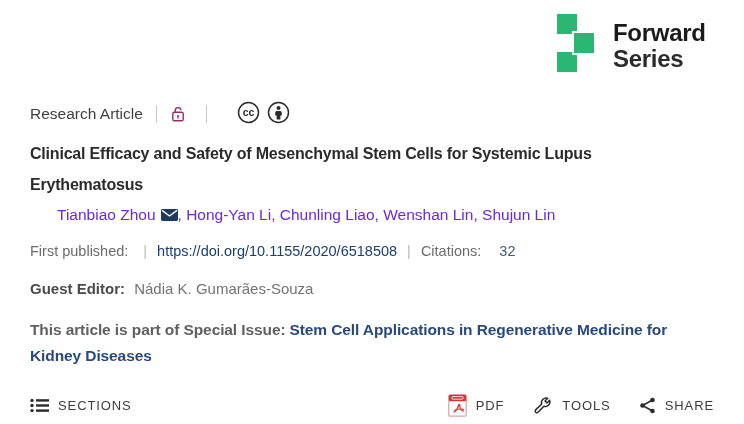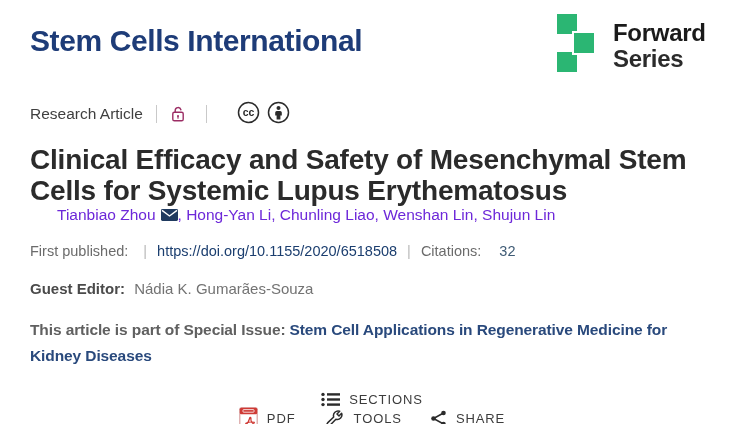--- a/index.html
+++ b/index.html
@@ -31,22 +31,22 @@
   .meta-bar { position: absolute; left: 30px; top: 102px; display: flex; align-items: center; height: 24px; }
   .article-type { font-size: 15.5px; color: #3f3f3f; }
   .meta-divider { width: 1px; height: 18px; background: #c9c9c9; margin: 0 13px; }
   .open-access { display: flex; align-items: center; color: #9b2d64; }
   .open-access .lock { margin-right: 7px; display: inline-flex; }
   .open-access-label { font-size: 15.5px; font-weight: bold; letter-spacing: 0.2px; }
   .license-icons { display: flex; align-items: center; gap: 7px; margin-left: 17px; }
 
   
   .article-title {
-    position: absolute; left: 30px; top: 144px; width: 668px;
-    font-size: 28px; font-weight: bold; color: #2b2b2b;
+    position: absolute; left: 30px; top: 138px; width: 668px;
+    font-size: 16px; font-weight: bold; color: #2b2b2b;
     line-height: 31px; letter-spacing: -0.2px;
   }
   .authors { position: absolute; left: 30px; top: 206px; width: 690px; font-size: 15.5px; color: #6d28d9; margin-left: 27px; }
   .author::after { content: ",\00a0 "; }
   .author:last-child::after { content: ""; }
   .author .envelope { margin-left: 5px; vertical-align: -1px; }
 
   .pub-row { position: absolute; left: 30px; top: 243px; font-size: 14.5px; display: flex; align-items: center; }
   .pub-label { color: #6b6b6b; margin-right: 5px; }
   .pub-date { color: #404040; }
@@ -57,32 +57,31 @@
 
   .editor-row { position: absolute; left: 30px; top: 280px; font-size: 15px; }
   .editor-label { font-weight: bold; color: #4a4a4a; margin-right: 5px; }
   .editor-name { color: #737373; }
 
   .special-issue { position: absolute; left: 30px; top: 317px; width: 672px; font-size: 15.5px; line-height: 26px; font-weight: 600; letter-spacing: -0.1px; }
   .si-prefix { color: #606060; margin-right: 4px; }
   .si-link { color: #29497c; text-decoration: none; }
 
   
-  .toolbar { position: absolute; left: 30px; right: 30px; top: 392px; height: 26px; display: flex; align-items: center; justify-content: space-between; flex-direction: column; }
+  .toolbar { position: absolute; left: 30px; right: 30px; top: 392px; height: 26px; display: flex; align-items: center; justify-content: space-between; }
   .tb-item { display: flex; align-items: center; cursor: pointer; }
   .tb-item .icn { display: inline-flex; margin-right: 9px; }
   .tb-label { font-size: 13px; color: #3c3c3c; letter-spacing: 0.9px; }
   .tb-right { display: flex; align-items: center; gap: 28px; }
 </style>
 </head>
 <body>
 
 <div class="page">
 
-  <div class="journal-title">Stem Cells International</div>
 
   <div class="series-logo">
     <div class="logo-squares">
       <div class="sq sq1"></div>
         <div class="sq sq2"></div>
         <div class="sq sq3"></div>
     </div>
     <div class="logo-text">
       <div class="logo-line1">Forward</div>
       <div class="logo-line2">Series</div>

